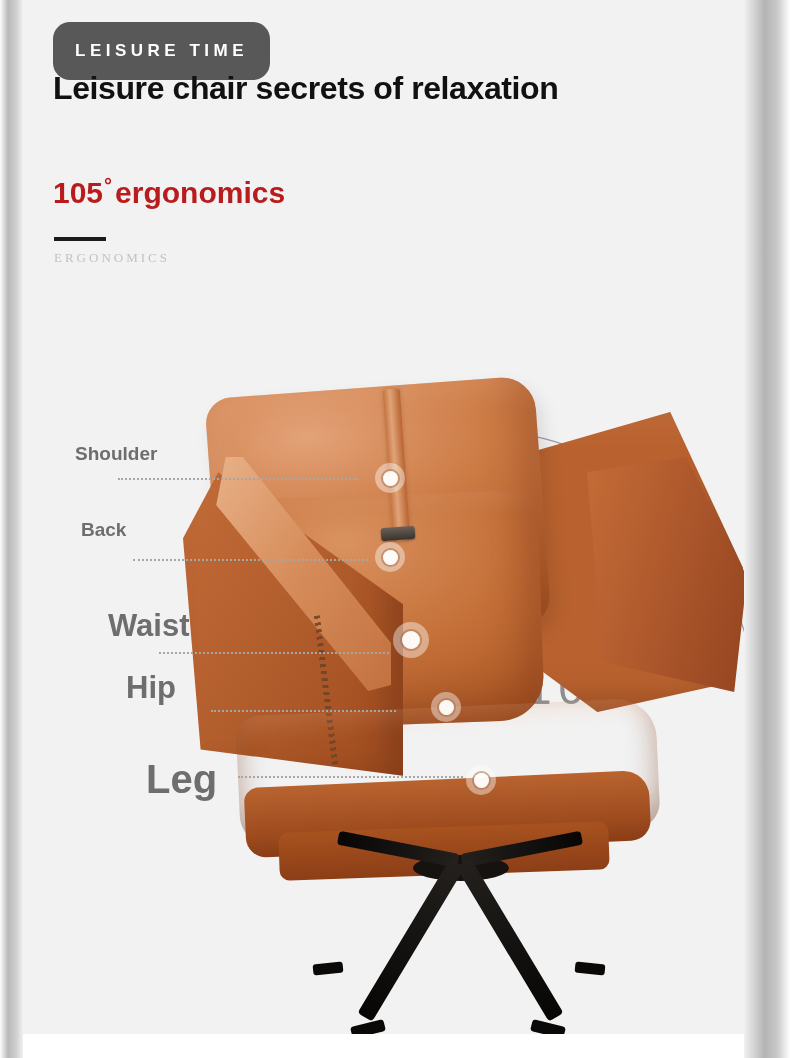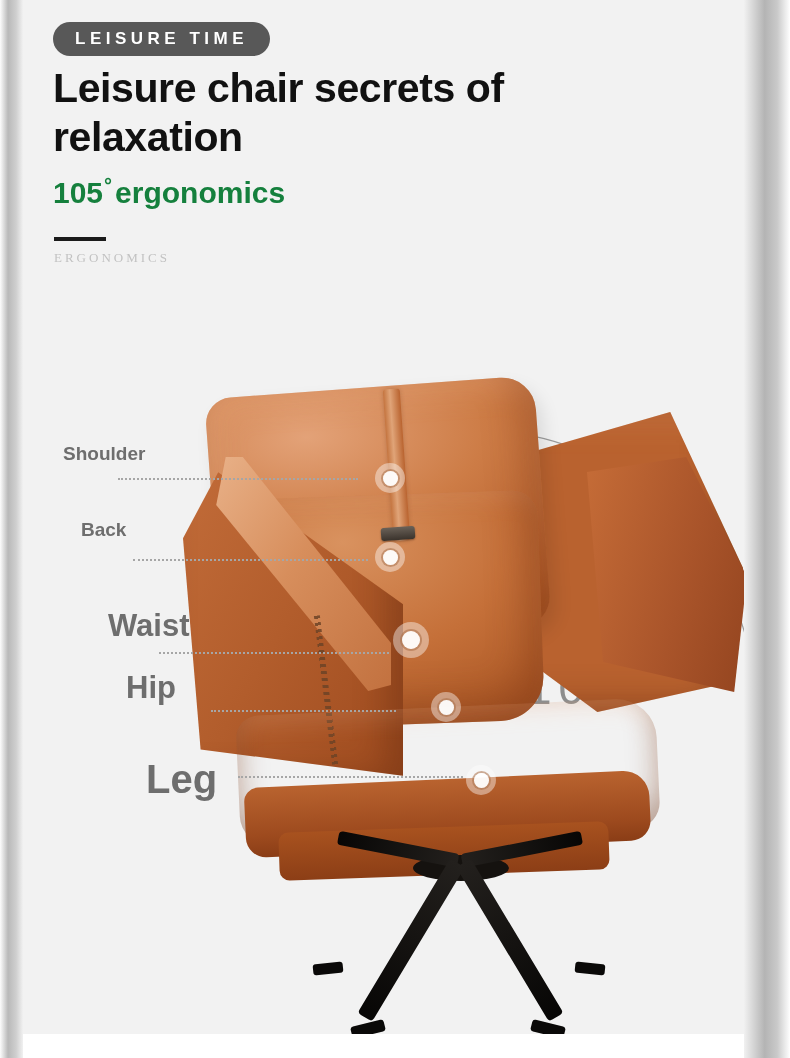--- a/index.html
+++ b/index.html
@@ -21,32 +21,32 @@
     background:linear-gradient(to left,#ffffff 0%,#c9c9c9 28%,#b4b4b4 55%,#f1f1f1 100%);
   }
   .panel{
     position:absolute;left:23px;top:0;width:721px;height:1034px;
     background:#f2f2f2;overflow:hidden;
   }
 
   
   .badge{
     position:absolute;left:30px;top:22px;height:34px;
-    padding:0 22px;border-radius:17px;background:#585858;
+    padding:12px 22px;border-radius:17px;background:#585858;
     color:#ffffff;font-size:17px;font-weight:700;letter-spacing:4.5px;
     display:flex;align-items:center;
   }
   .title{
     position:absolute;left:30px;top:64px;width:560px;
-    font-size:41px;line-height:49px;font-weight:700;color:#111111;
+    font-size:32px;line-height:49px;font-weight:700;color:#111111;
     letter-spacing:-0.4px;
   }
   .subtitle{
     position:absolute;left:30px;top:174px;
-    font-size:30px;font-weight:700;color:#15803d;
+    font-size:30px;font-weight:700;color:#b91c1c;
   }
   .subtitle .deg{font-size:20px;vertical-align:super;margin:0 3px 0 1px;}
   .rule{
     position:absolute;left:31px;top:237px;width:52px;height:4px;background:#1b1b1b;
   }
   .eyebrow{
     position:absolute;left:31px;top:250px;
     font-family:"Liberation Serif", serif;
     font-size:13px;letter-spacing:3px;color:#c2c2c2;
   }
@@ -239,21 +239,21 @@
         <div class="foot f2"></div>
       </div>
 
       <div class="marker m-sm" style="left:352px;top:201px;"></div>
       <div class="marker m-sm" style="left:352px;top:280px;"></div>
       <div class="marker m-md" style="left:370px;top:360px;"></div>
       <div class="marker m-sm" style="left:408px;top:430px;"></div>
       <div class="marker m-sm" style="left:443px;top:503px;"></div>
 
       <div class="callout">
-        <span class="lbl" style="left:40px;top:182px;font-size:19px;">Shoulder</span>
+        <span class="lbl" style="left:52px;top:182px;font-size:19px;">Shoulder</span>
         <span class="lead" style="left:95px;top:216px;width:240px;"></span>
       </div>
 
       <div class="callout">
         <span class="lbl" style="left:58px;top:258px;font-size:19px;">Back</span>
         <span class="lead" style="left:110px;top:297px;width:235px;"></span>
       </div>
 
       <div class="callout">
         <span class="lbl" style="left:85px;top:348px;font-size:31px;">Waist</span>

